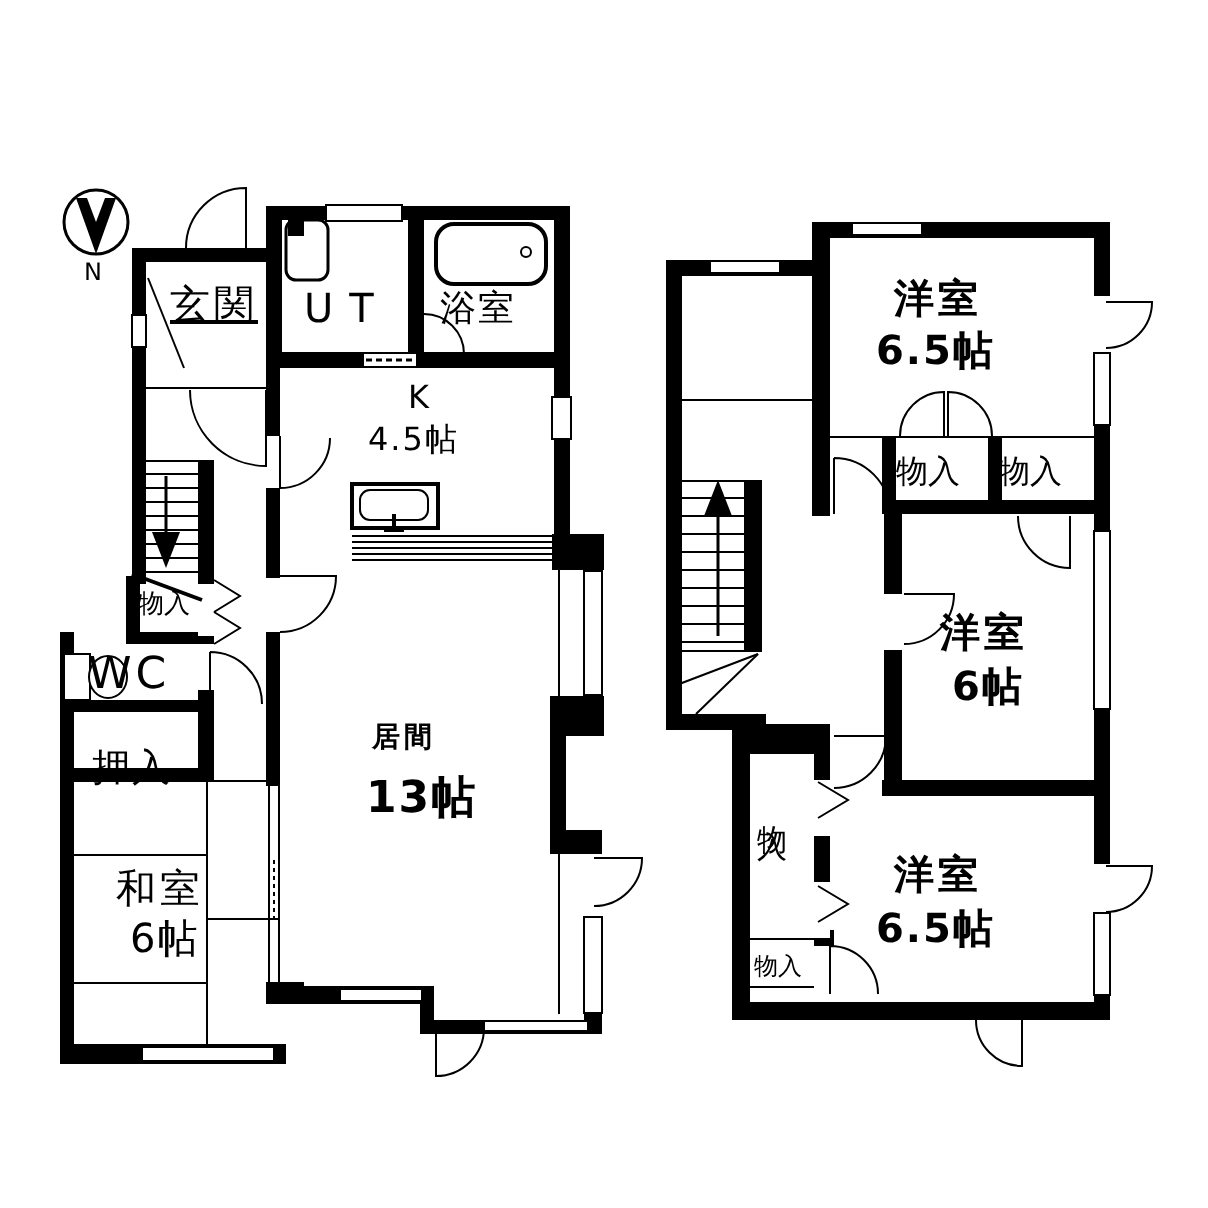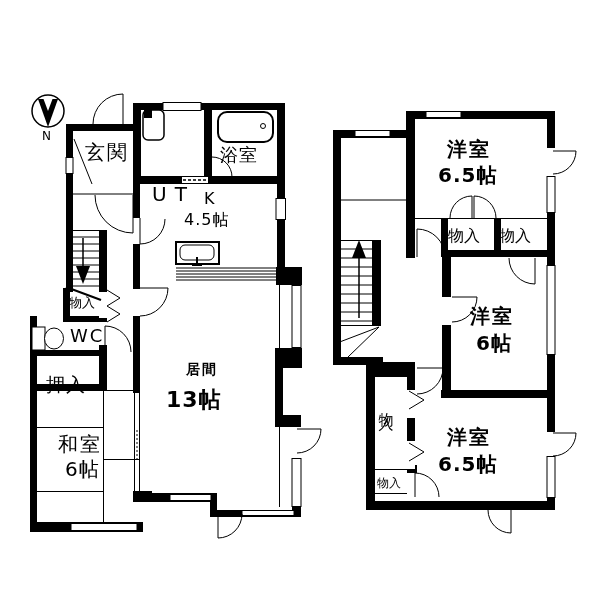--- a/index.html
+++ b/index.html
@@ -2,29 +2,29 @@
 <html><head>
 <meta charset="utf-8">
 <style>
   html,body{margin:0;padding:0;background:#ffffff;}
   #canvas{
     position:relative;width:604px;height:604px;background:#ffffff;overflow:hidden;
     font-family:"DejaVu Sans","Liberation Sans",sans-serif;color:#000;
   }
   #plan-svg{position:absolute;left:0;top:0;}
   .lbl{position:absolute;white-space:nowrap;color:#000;font-weight:500;line-height:1;}
-  .lbl-genkan{left:85px;top:142px;font-size:20px;letter-spacing:2px;}
-  .lbl-ut{left:152px;top:144px;font-size:20px;letter-spacing:8px;margin-top:40px;}
+  .lbl-genkan{left:85px;top:142px;font-size:20px;letter-spacing:2px;text-decoration:underline;}
+  .lbl-ut{left:152px;top:144px;font-size:20px;letter-spacing:8px;}
   .lbl-bath{left:220px;top:146px;font-size:18px;letter-spacing:1px;text-align:right;}
   .lbl-k{left:204px;top:191px;font-size:16px;}
   .lbl-ksize{left:184px;top:212px;font-size:16px;letter-spacing:1px;}
   .lbl-living{left:186px;top:362px;font-size:14px;letter-spacing:2px;font-weight:600;}
-  .lbl-livingsize{left:166px;top:389px;font-size:22px;letter-spacing:1px;font-weight:600;}
+  .lbl-livingsize{left:183px;top:389px;font-size:22px;letter-spacing:1px;font-weight:600;}
   .lbl-mono-f1{left:69px;top:296px;font-size:13px;}
-  .lbl-wc{left:70px;top:327px;font-size:18px;letter-spacing:2px;}
+  .lbl-wc{left:44px;top:327px;font-size:22px;letter-spacing:2px;}
   .lbl-oshiire{left:46px;top:375px;font-size:19px;letter-spacing:1px;}
   .lbl-washitsu{left:58px;top:434px;font-size:20px;letter-spacing:2px;text-align:center;}
   .lbl-washitsusize{left:65px;top:459px;font-size:20px;letter-spacing:1px;}
   .lbl-r1{left:447px;top:139px;font-size:20px;letter-spacing:2px;font-weight:600;}
   .lbl-r1size{left:438px;top:165px;font-size:20px;letter-spacing:1px;font-weight:600;}
   .lbl-cla{left:448px;top:228px;font-size:16px;}
   .lbl-clb{left:499px;top:228px;font-size:16px;}
   .lbl-r2{left:470px;top:306px;font-size:20px;letter-spacing:2px;font-weight:600;}
   .lbl-r2size{left:476px;top:333px;font-size:20px;letter-spacing:1px;font-weight:600;}
   .lbl-cltall{left:378px;top:401px;font-size:15px;writing-mode:vertical-rl;letter-spacing:2px;}

